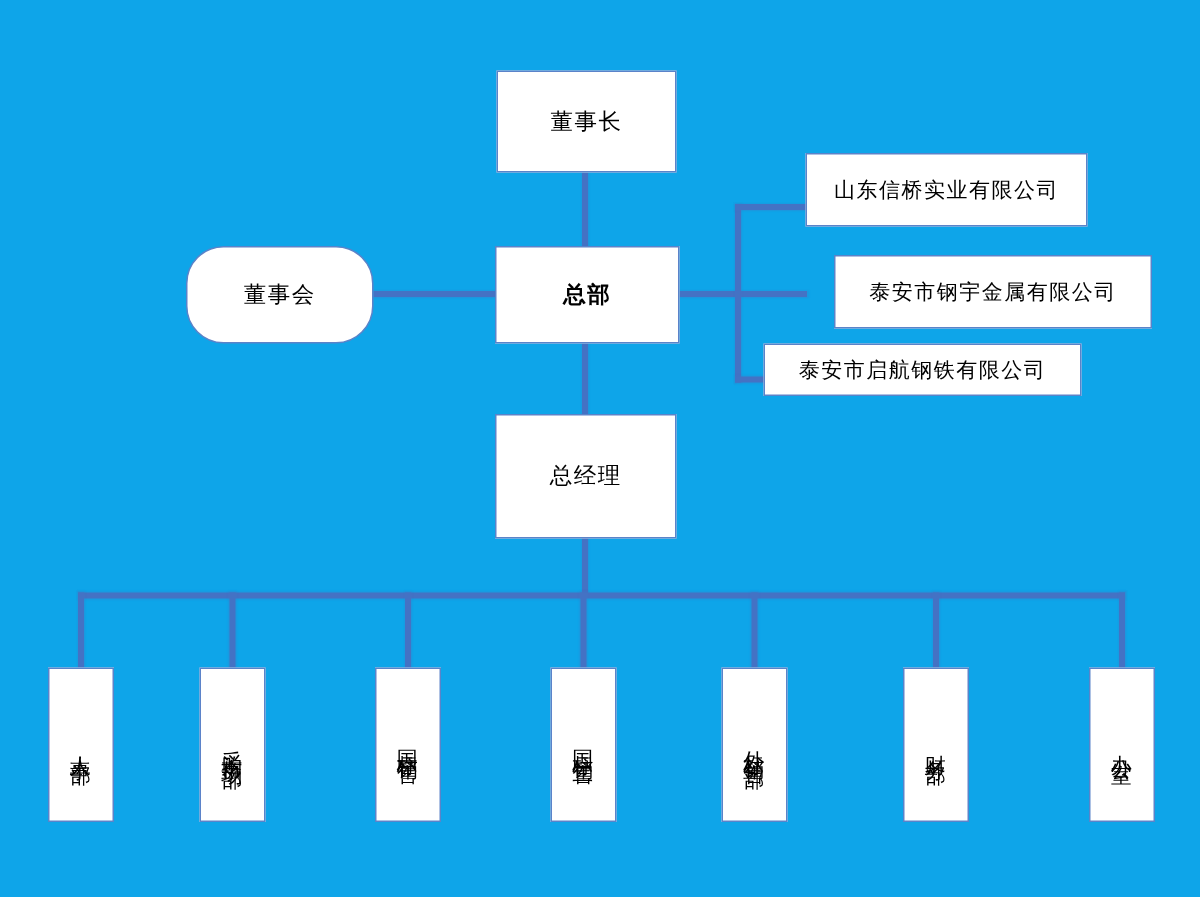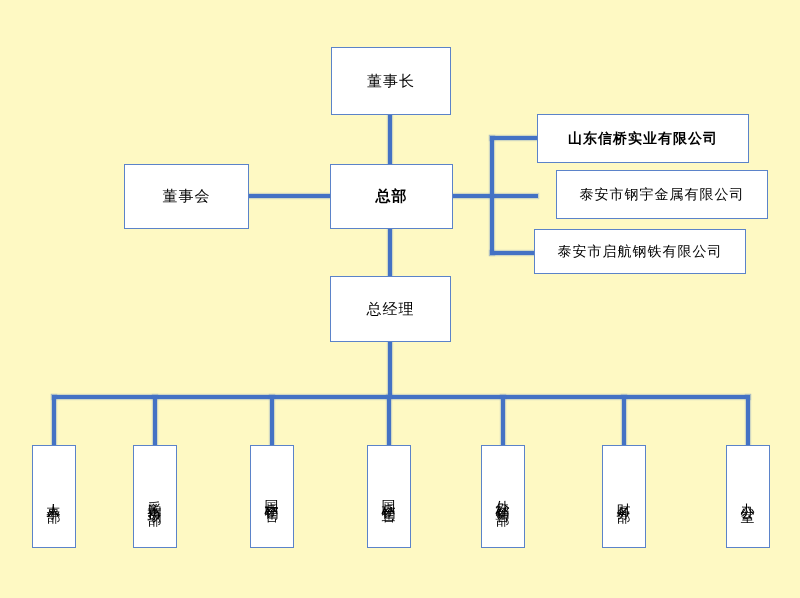--- a/index.html
+++ b/index.html
@@ -5,21 +5,21 @@
   html, body {
     margin: 0;
     padding: 0;
     background: #FFFFFF;
     font-family: "Liberation Sans", sans-serif;
   }
   .canvas {
     position: relative;
     width: 800px;
     height: 598px;
-    background: #fef9c3;
+    background: #0ea5e9;
     overflow: hidden;
   }
   .node {
     position: absolute;
     box-sizing: border-box;
     background: #FFFFFF;
     border: 1px solid #5B83C9;
     display: flex;
     align-items: center;
     justify-content: center;
@@ -69,41 +69,41 @@
   <div class="conn" style="left:270px; top:395px; width:4px; height:50px;"></div>
   <div class="conn" style="left:387px; top:395px; width:4px; height:50px;"></div>
   <div class="conn" style="left:501px; top:395px; width:4px; height:50px;"></div>
   <div class="conn" style="left:622px; top:395px; width:4px; height:50px;"></div>
   <div class="conn" style="left:746px; top:395px; width:4px; height:50px;"></div>
 
   <div class="node big" style="left:331px; top:47px; width:120px; height:68px;">
     <span class="lbl">董事长</span>
   </div>
 
-  <div class="node big" style="left:124px; top:164px; width:125px; height:65px;">
+  <div class="node big" style="left:124px; top:164px; width:125px; height:65px;border-radius:25px;">
     <span class="lbl">董事会</span>
   </div>
 
   <div class="node big" style="left:330px; top:164px; width:123px; height:65px;font-weight:bold;">
     <span class="lbl">总部</span>
   </div>
 
-  <div class="node sub" style="left:537px; top:114px; width:212px; height:49px;font-weight:bold;">
+  <div class="node sub" style="left:537px; top:102px; width:188px; height:49px;">
     <span class="lbl">山东信桥实业有限公司</span>
   </div>
 
   <div class="node sub" style="left:556px; top:170px; width:212px; height:49px;">
     <span class="lbl">泰安市钢宇金属有限公司</span>
   </div>
 
-  <div class="node sub" style="left:534px; top:229px; width:212px; height:45px;">
+  <div class="node sub" style="left:509px; top:229px; width:212px; height:35px;">
     <span class="lbl">泰安市启航钢铁有限公司</span>
   </div>
 
-  <div class="node big" style="left:330px; top:276px; width:121px; height:66px;">
+  <div class="node big" style="left:330px; top:276px; width:121px; height:83px;">
     <span class="lbl">总经理</span>
   </div>
 
   <div class="node dept" style="left:32px;">
     <span class="lbl">人事部</span>
   </div>
   <div class="node dept" style="left:133px;">
     <span class="lbl">采购市场部</span>
   </div>
   <div class="node dept" style="left:250px;">

